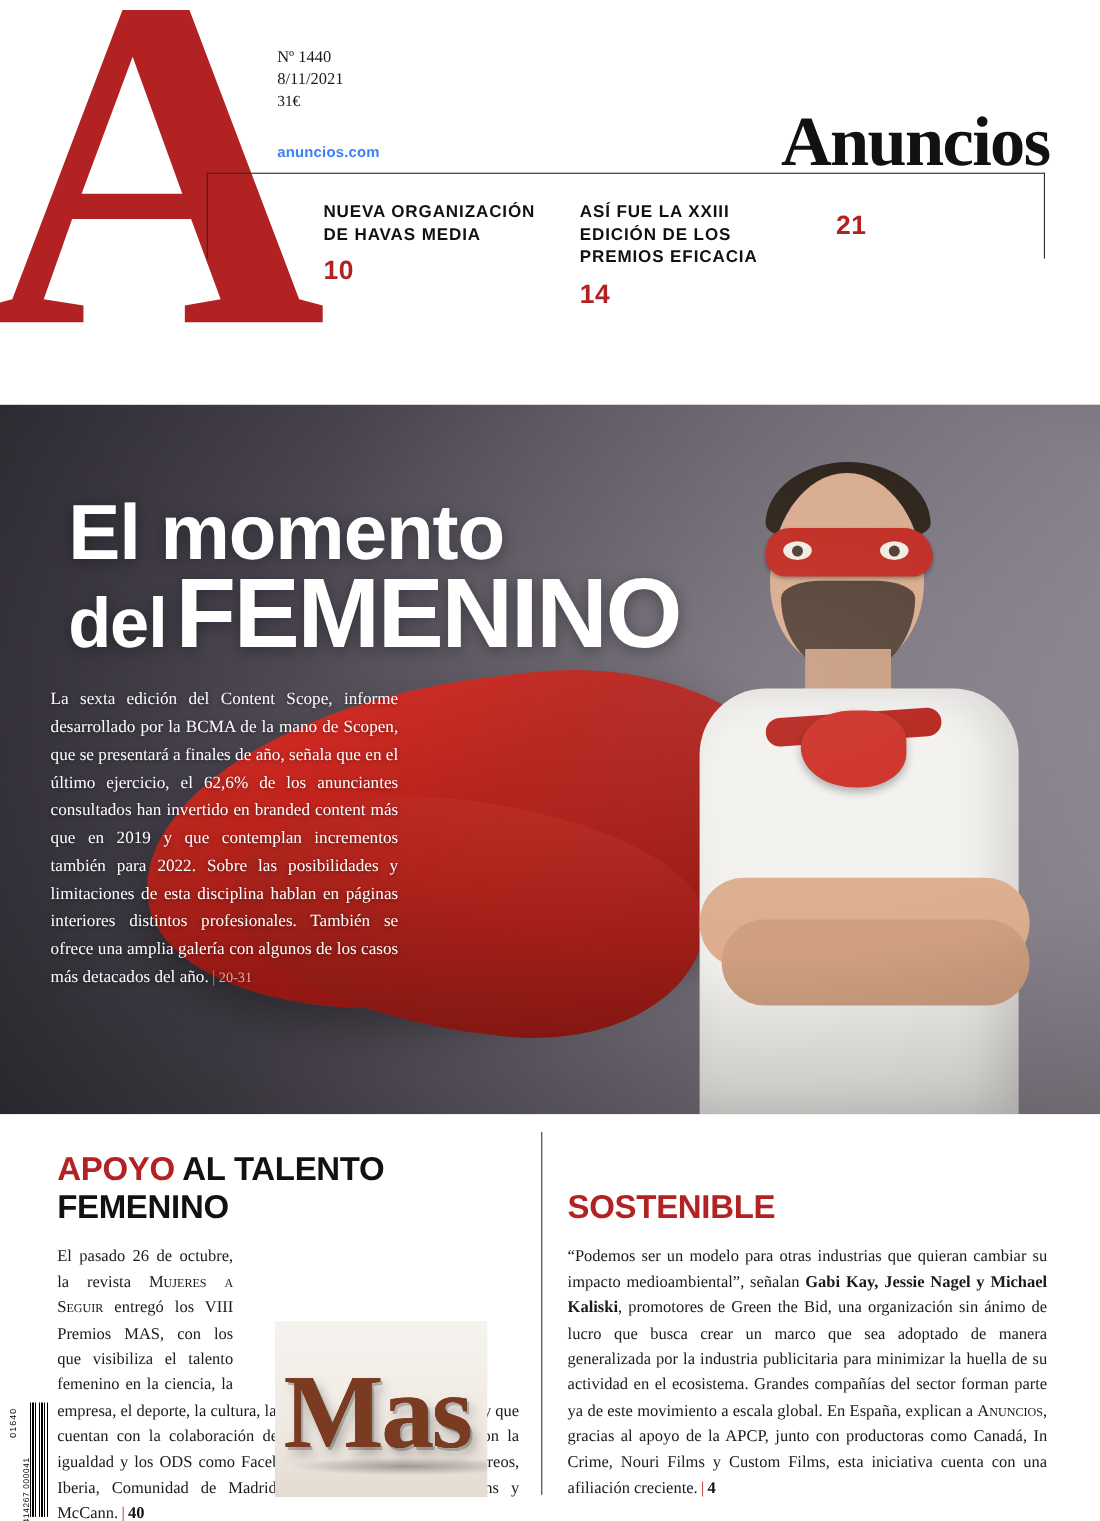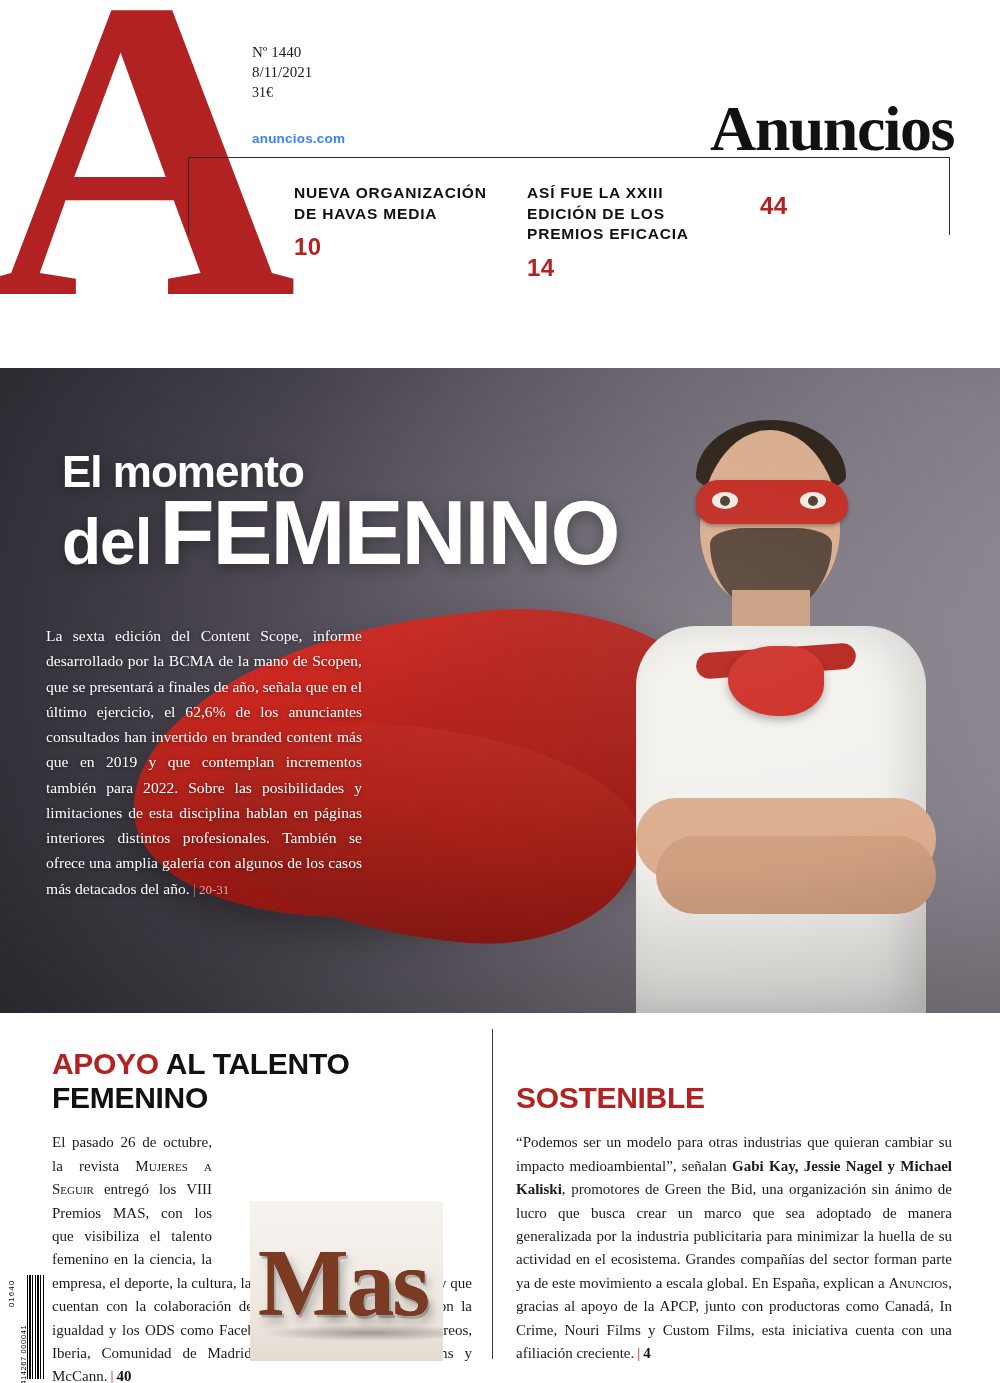--- a/index.html
+++ b/index.html
@@ -296,21 +296,21 @@
   .hero-title {
     position: absolute;
     left: 62px;
     top: 84px;
     color: #ffffff;
     font-family: "Liberation Sans", sans-serif;
     line-height: 0.92;
     text-shadow: 0 3px 14px rgba(0,0,0,0.35);
   }
   .hero-title .l1 {
-    font-size: 44px;
+    font-size: 71px;
     font-weight: bold;
     letter-spacing: -1px;
     display: block;
   }
   .hero-title .l2 {
     font-size: 64px;
     font-weight: bold;
     letter-spacing: -1px;
     display: inline-block;
   }
@@ -510,21 +510,21 @@
     <div class="teasers">
       <div class="teaser">
         <div class="teaser-title">NUEVA ORGANIZACIÓN DE HAVAS MEDIA</div>
         <div class="teaser-page">10</div>
       </div>
       <div class="teaser">
         <div class="teaser-title">ASÍ FUE LA XXIII EDICIÓN DE LOS PREMIOS EFICACIA</div>
         <div class="teaser-page">14</div>
       </div>
       <div class="teaser">
-        <div class="teaser-page">44</div>
+        <div class="teaser-page">21</div>
       </div>
     </div>
   </div>
 
   <div class="hero">
     <div class="hero-bg-left"></div>
 
     <div class="figure">
       <div class="fig-hair"></div>
       <div class="fig-head"></div>

